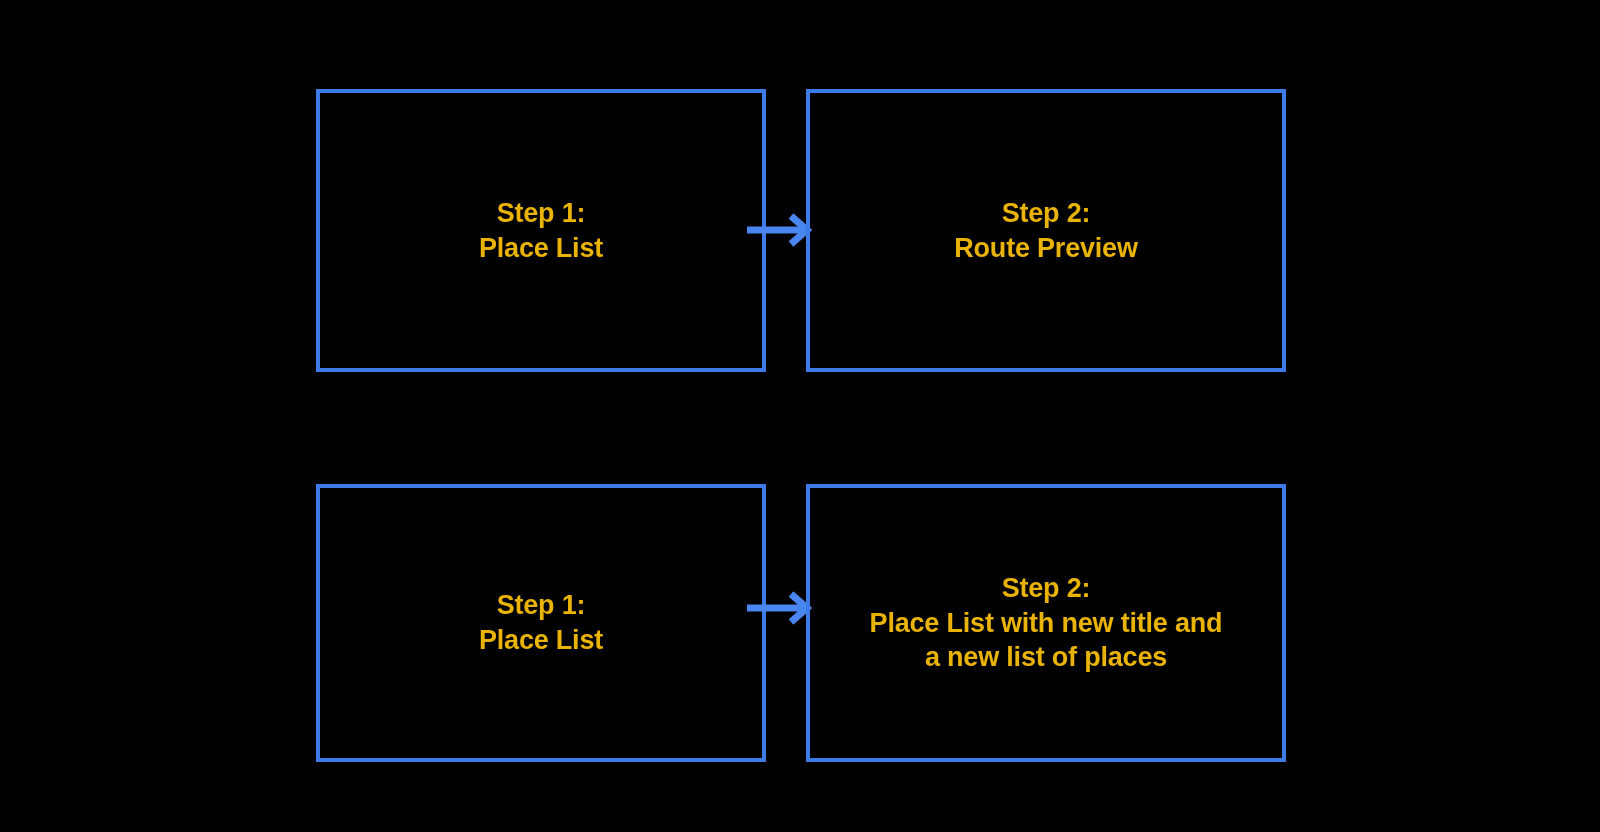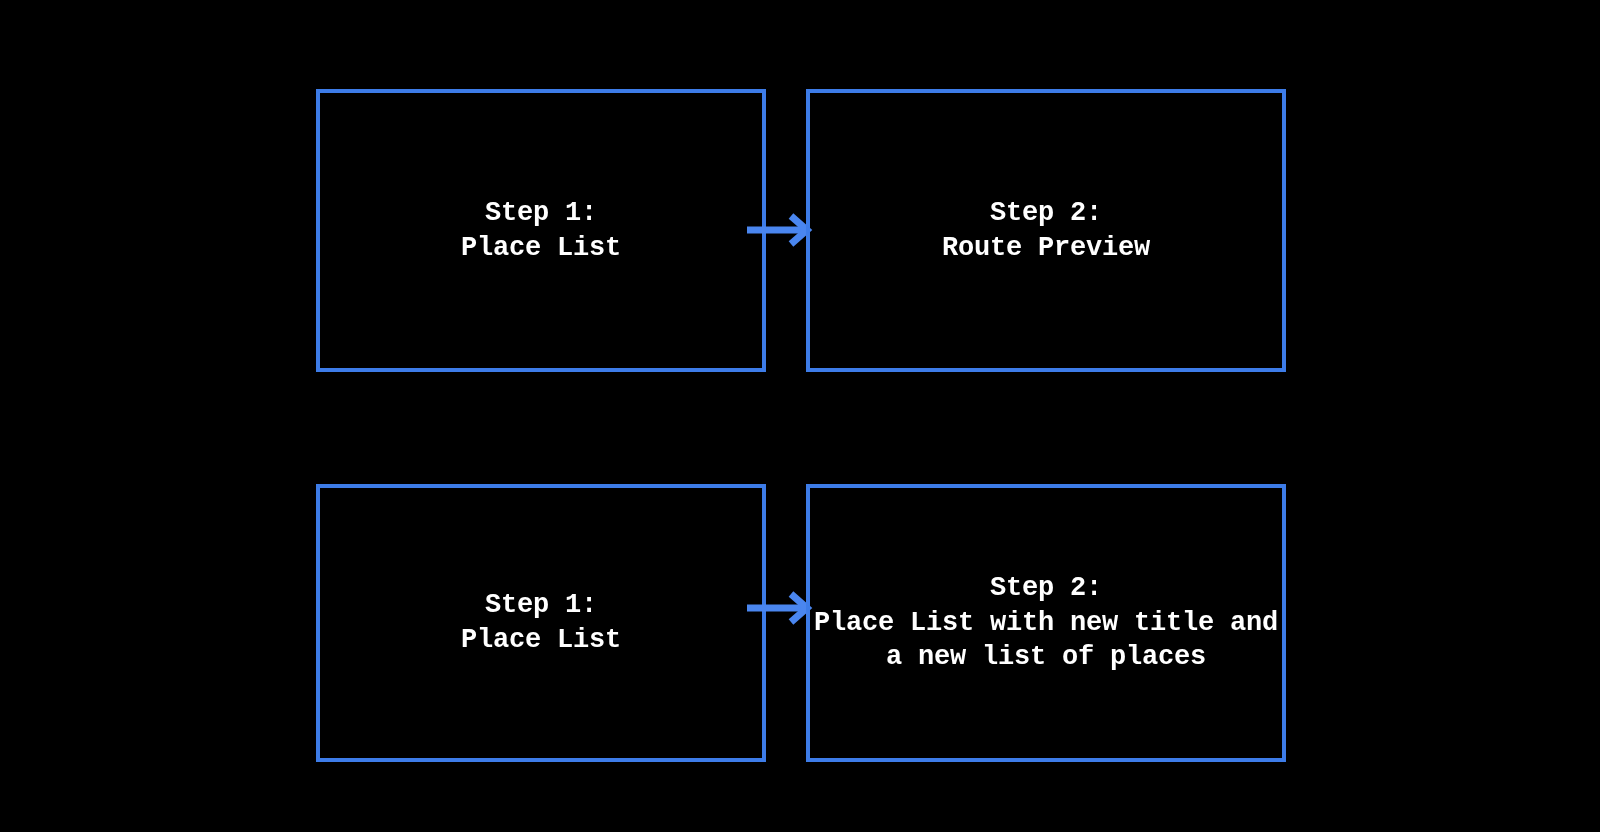--- a/index.html
+++ b/index.html
@@ -21,22 +21,22 @@
   .flow-box {
     position: absolute;
     box-sizing: border-box;
     border: 4px solid #3d7ce8;
     background: transparent;
     display: flex;
     align-items: center;
     justify-content: center;
   }
   .flow-box-label {
-    color: #ffffff;
-    font-family: Liberation Mono, monospace;
+    color: #eab308;
+    font-family: Liberation Sans, sans-serif;
     font-weight: bold;
     font-size: 27px;
     line-height: 1.28;
     text-align: center;
     white-space: pre-line;
     letter-spacing: -0.2px;
   }
   .flow-arrow {
     position: absolute;
     overflow: visible;

